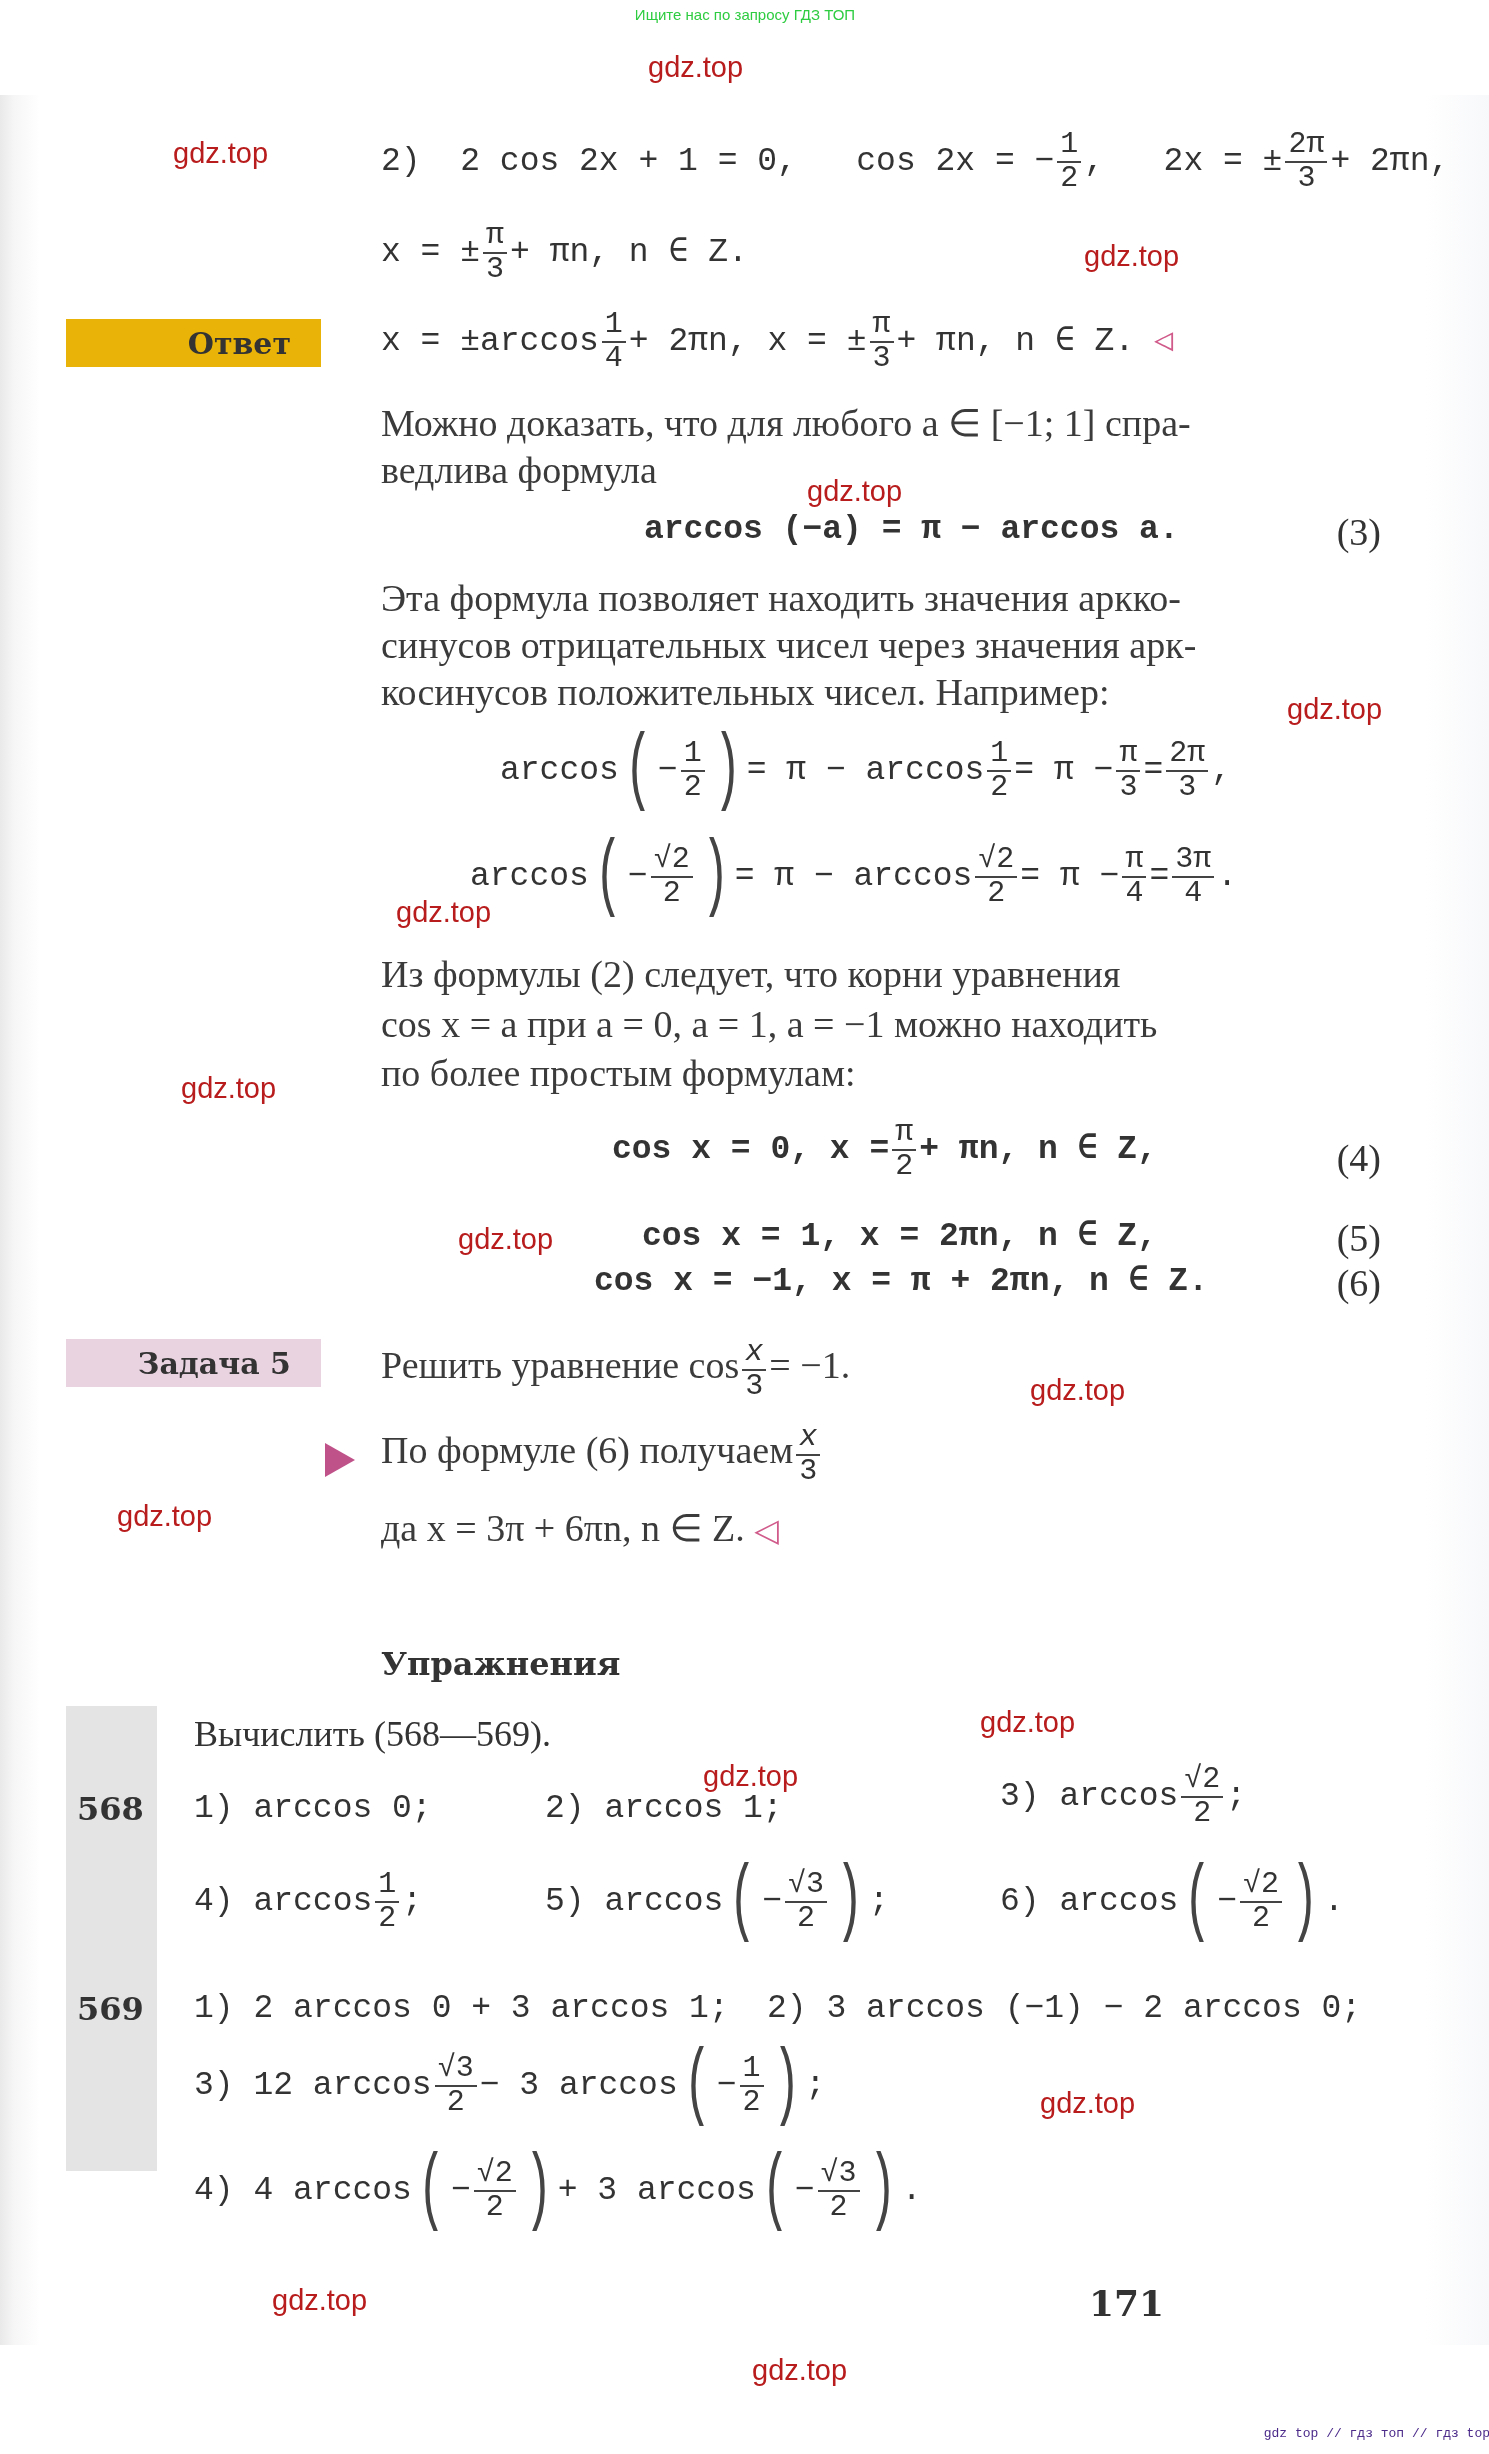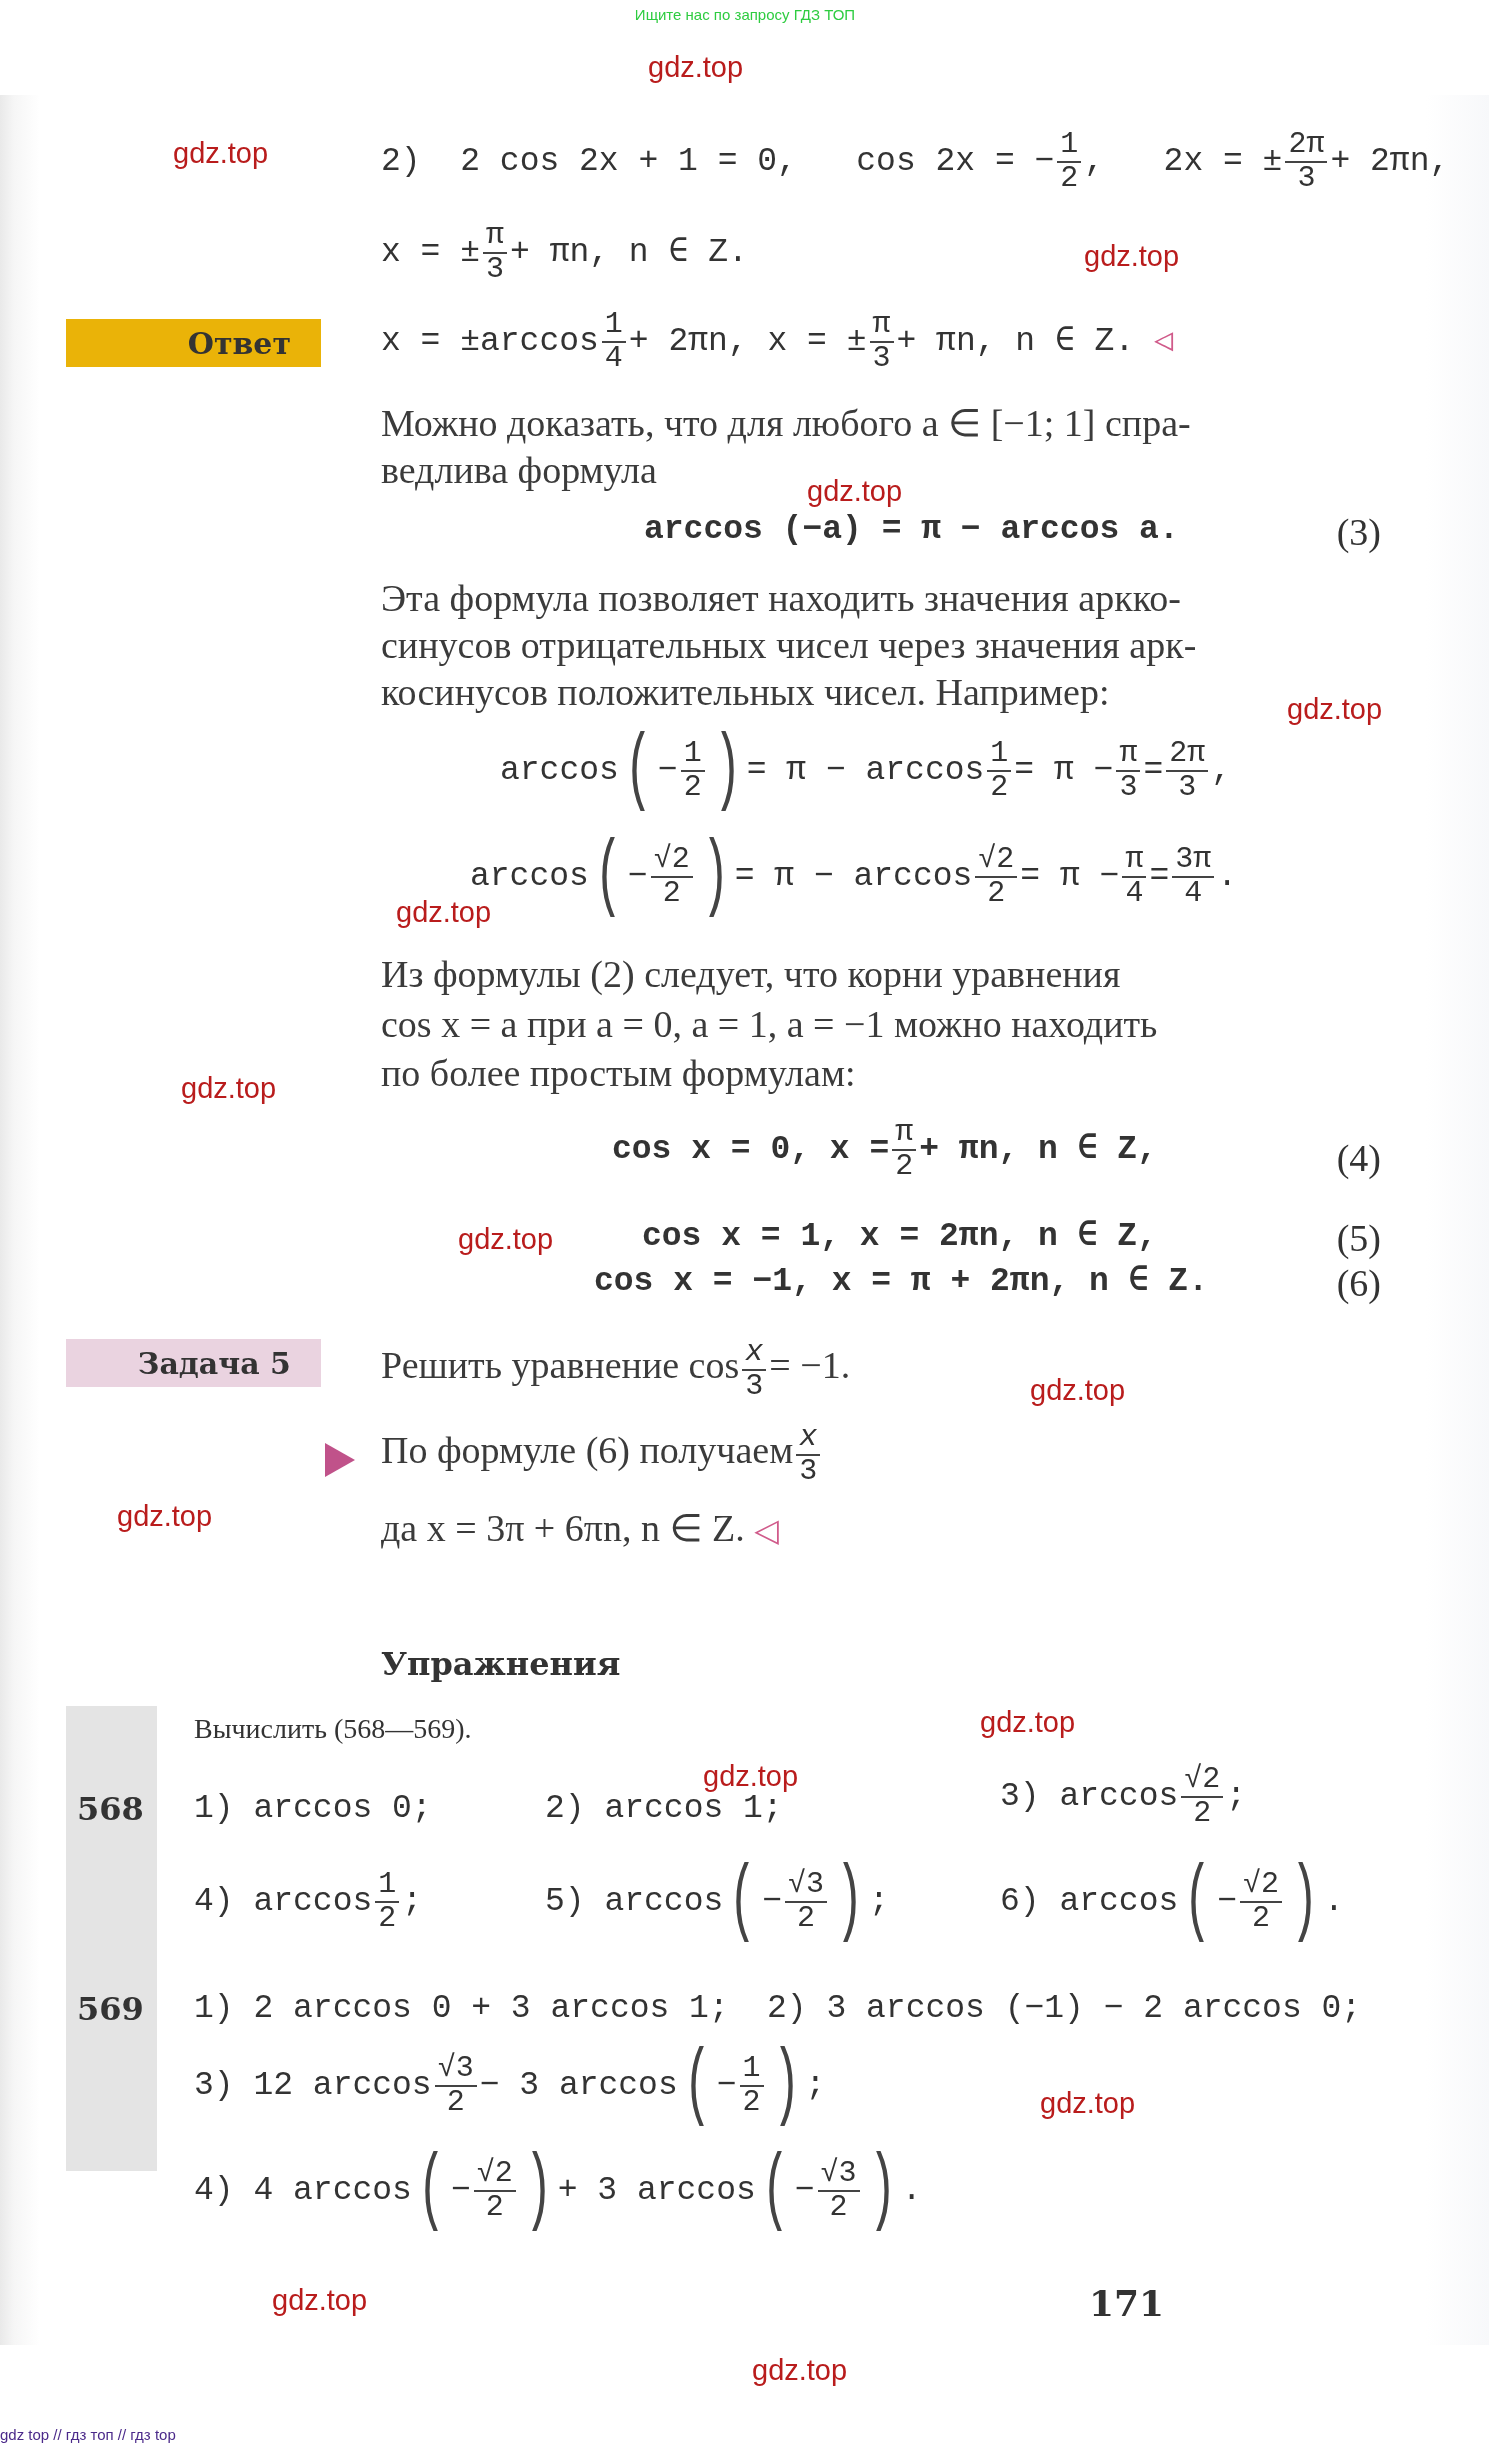--- a/index.html
+++ b/index.html
@@ -2,22 +2,22 @@
 <html><head>
 <meta charset="utf-8">
 <style>
   html, body { margin:0; padding:0; background:#ffffff; }
   body { width:1490px; height:2454px; position:relative; overflow:hidden;
          font-family:"DejaVu Serif", serif; color:#3a3a3a; }
   .banner { position:absolute; top:6px; left:0; width:1490px; text-align:center;
             font-family:"Liberation Sans", sans-serif; font-size:15px; color:#2ecc40; }
   .page { position:absolute; left:0; top:95px; width:1490px; height:2250px;
           background:linear-gradient(to right,#e9e9e9 0px,#f6f6f6 14px,#ffffff 40px,#ffffff 1426px,#f7f8fa 1490px); }
-  .footer { position:absolute; top:2426px; left:0; width:1490px; text-align:left;
-            font-family:Liberation Sans, sans-serif; font-size:15px; color:#4b2a8a; }
+  .footer { position:absolute; top:2426px; left:0; width:1490px; text-align:right;
+            font-family:Liberation Mono, monospace; font-size:13px; color:#4b2a8a; }
   .wm { position:absolute; font-family:"Liberation Sans", sans-serif; font-size:29px; color:#b91c1c; }
   .line { position:absolute; left:381px; font-size:34px; white-space:nowrap; line-height:1; }
   .txt { font-family:"Liberation Serif", serif; font-size:38px; color:#3b3b3b; }
   .m { font-family:Liberation Mono, monospace; font-size:33px; color:#333; }
   .it { font-style:italic; }
   .b { font-weight:bold; }
   .frac { display:inline-flex; flex-direction:column; align-items:center; vertical-align:middle;
           font-size:30px; line-height:1.05; margin:0 3px; }
   .frac .num { border-bottom:2px solid #444; padding:0 3px; }
   .frac .den { padding:0 3px; }
@@ -32,21 +32,21 @@
   .exnum { position:absolute; left:77px; font-family:"DejaVu Serif", serif; font-weight:bold; font-size:32px; color:#333; }
   .eqnum { position:absolute; right:109px; font-family:"Liberation Serif", serif; font-size:38px; color:#333; }
   .tri-open { color:#d05a8a; font-size:32px; }
   .tri-fill { position:absolute; left:325px; top:1443px; width:0; height:0;
               border-top:17px solid transparent; border-bottom:17px solid transparent;
               border-left:30px solid #c0528a; }
   .pagenum { position:absolute; left:1089px; top:2282px; font-family:"DejaVu Serif", serif;
              font-weight:bold; font-size:36px; color:#333; }
   .heading { position:absolute; left:381px; top:1645px; font-family:"DejaVu Serif", serif; font-weight:bold;
              font-size:32px; color:#333; }
-  .subhead { position:absolute; left:194px; top:1713px; font-family:"Liberation Serif", serif; font-size:28px; color:#333; }
+  .subhead { position:absolute; left:194px; top:1713px; font-family:"Liberation Serif", serif; font-size:36px; color:#333; }
 </style>
 </head>
 <body>
 
 <div class="banner">Ищите нас по запросу ГДЗ ТОП</div>
 
 <div class="page"></div>
 
 <div class="wm" style="left:648px;top:51px">gdz.top</div>
 <div class="wm" style="left:173px;top:137px">gdz.top</div>

